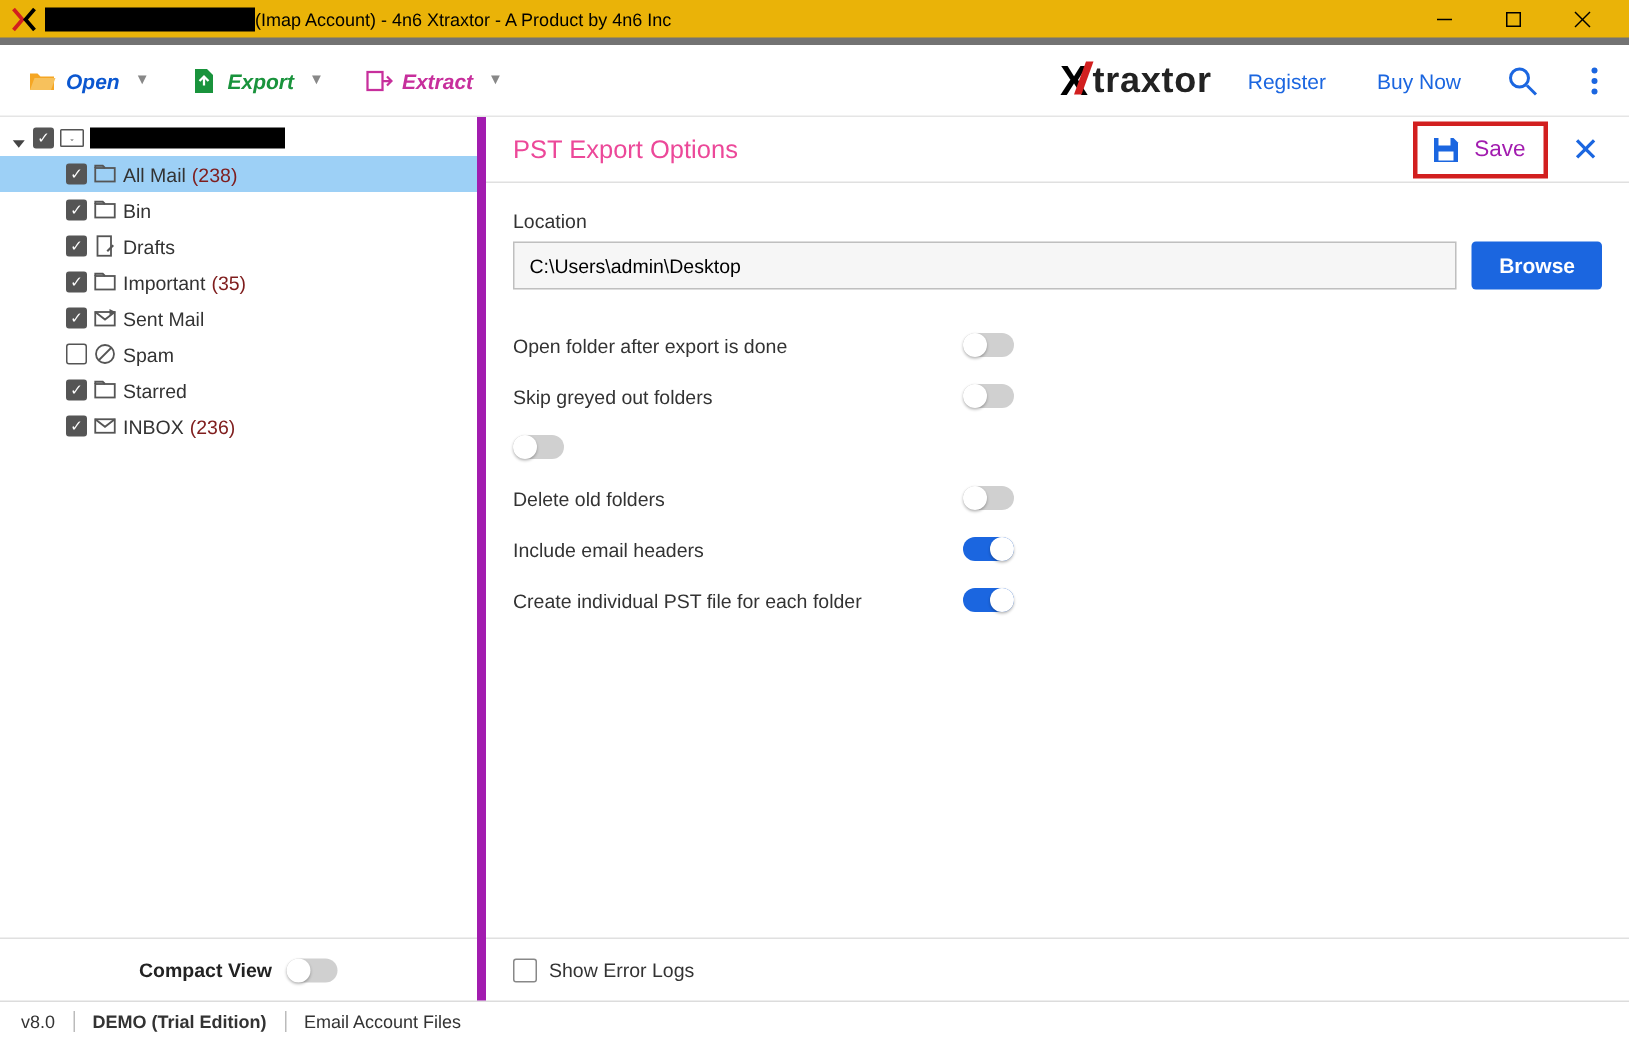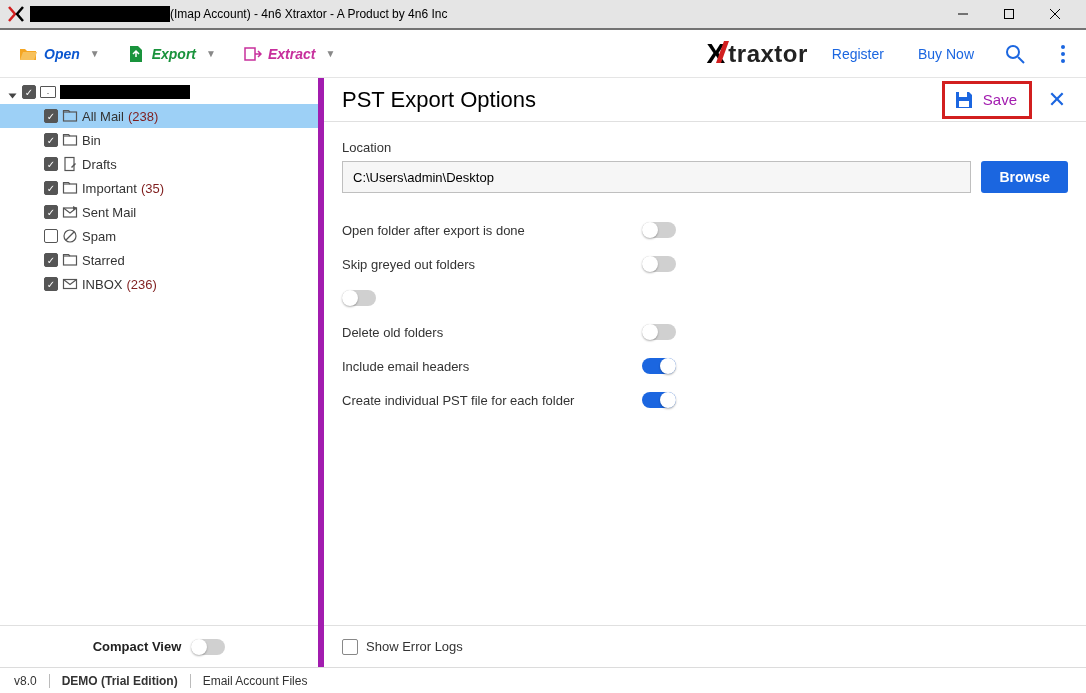--- a/index.html
+++ b/index.html
@@ -1,19 +1,19 @@
 <!DOCTYPE html>
 <html><head>
 <meta charset="utf-8">
 <style>
 * { box-sizing: border-box; margin: 0; padding: 0; }
 body { font-family: "Segoe UI", Arial, sans-serif; font-size: 13px; color: #333; background: #fff; width: 1086px; height: 693px; overflow: hidden; position: relative; }
 
 
-.titlebar { height: 30px; background: #e5e5e5; display: flex; align-items: center; padding: 0 8px; border-bottom: 2px solid #737373; }
+.titlebar { height: 30px; background: #eab308; display: flex; align-items: center; padding: 0 8px; border-bottom: 5px solid #737373; }
 .titlebar .app-icon { width: 16px; height: 16px; margin-right: 6px; }
 .titlebar .redact { background: #000; height: 16px; width: 140px; display: inline-block; vertical-align: middle; }
 .titlebar .title-text { font-size: 12px; color: #000; }
 .titlebar .window-controls { margin-left: auto; display: flex; gap: 0; }
 .titlebar .wc { width: 46px; height: 30px; display: flex; align-items: center; justify-content: center; font-size: 14px; }
 
 
 .toolbar { height: 48px; display: flex; align-items: center; padding: 0 12px; border-bottom: 1px solid #e5e5e5; gap: 14px; }
 .tool-btn { display: flex; align-items: center; gap: 6px; padding: 4px 6px; font-style: italic; }
 .tool-btn .icon { width: 20px; height: 20px; display: flex; align-items: center; justify-content: center; }
@@ -52,21 +52,21 @@
 .redact-lbl { background: #000; width: 130px; height: 14px; display: inline-block; }
 .env { width: 16px; height: 12px; border: 1.5px solid #555; border-radius: 1px; position: relative; }
 .env::after { content: ""; position: absolute; top: 0; left: 0; right: 0; height: 6px; border-bottom: 1.5px solid #555; clip-path: polygon(0 0, 50% 100%, 100% 0); }
 
 .compact-row { border-top: 1px solid #e0e0e0; height: 42px; display: flex; align-items: center; justify-content: center; padding: 0 5px; gap: 10px; margin-top: 21px; }
 .compact-row .lbl { font-size: 13px; font-weight: 600; color: #222; }
 
 
 .panel { flex: 1; display: flex; flex-direction: column; }
 .panel-header { height: 44px; border-bottom: 1px solid #e0e0e0; display: flex; align-items: center; padding: 0 18px; }
-.panel-title { color: #000000; font-size: 22px; font-weight: 500; }
+.panel-title { color: #ec4899; font-size: 17px; font-weight: 500; }
 .panel-header .spacer { flex: 1; }
 .save-group { border: 3px solid #d21f1f; padding: 5px 12px 5px 8px; display: flex; align-items: center; gap: 8px; }
 .save-ic { width: 22px; height: 22px; color: #1b66e0; }
 .save-txt { color: #a21caf; font-size: 15px; }
 .close-panel { width: 22px; height: 22px; color: #1b66e0; display: flex; align-items: center; justify-content: center; margin-left: 14px; font-size: 22px; font-weight: 300; }
 
 .panel-body { flex: 1; padding: 18px; overflow: auto; }
 .field-label { font-size: 13px; margin-bottom: 6px; color: #333; }
 .loc-row { display: flex; gap: 10px; margin-bottom: 20px; }
 .loc-input { flex: 1; height: 32px; border: 1px solid #bfbfbf; padding: 0 10px; font-size: 13px; background: #f6f6f6; }

